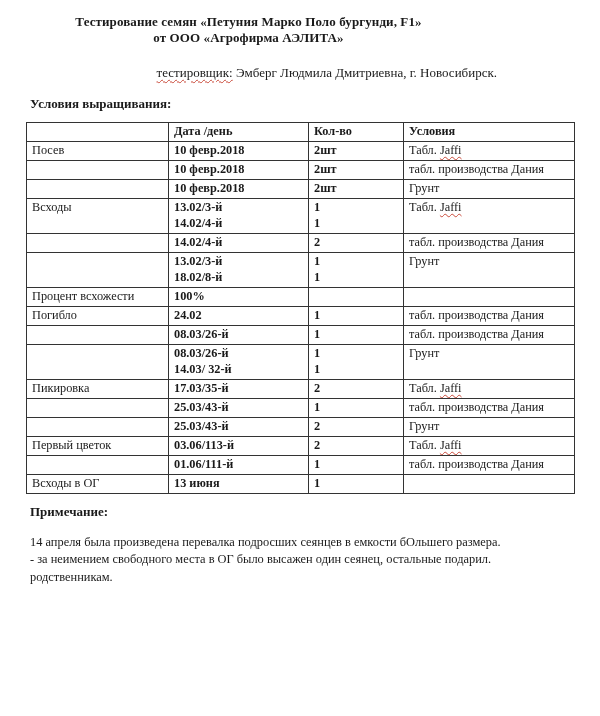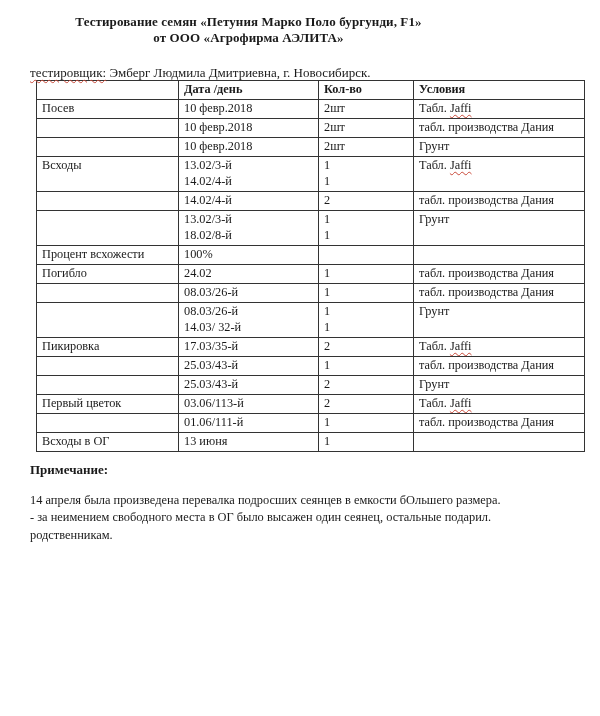--- a/index.html
+++ b/index.html
@@ -33,39 +33,40 @@
     font-weight: bold;
     font-size: 13.0px;
     letter-spacing: 0.1px;
   }
 
   
   .tester-line {
     margin: 18px 0 0 30px;
     font-size: 13px;
     line-height: 1.2;
+    text-align: right;
   }
   .spellmark {
     text-decoration: underline;
     text-decoration-style: wavy;
     text-decoration-color: #c94a3a;
     text-decoration-thickness: 1px;
     text-underline-offset: 2px;
   }
 
   
   .section-heading {
     margin: 16px 0 10px 30px;
     font-size: 13px;
     font-weight: bold;
   }
 
   
   .tbl-wrap {
-    margin-left: 36px;
+    margin-left: 26px;
     width: 548px;
   }
   table.grid {
     border-collapse: collapse;
     width: 548px;
     table-layout: fixed;
     font-size: 12.3px;
   }
   table.grid td, table.grid th {
     border: 1px solid #333;
@@ -82,21 +83,21 @@
   }
   .c-stage { width: 142px; }
   .c-date  { width: 140px; }
   .c-qty   { width: 95px; }
   .c-cond  { width: 171px; }
 
   td.stage-name { font-weight: bold; }
   .hdr-empty { }
 
   
-  .lines span { display: block; }
+  .lines span { display: block; font-weight: bold; }
 
   
   .notes-title {
     margin: 10px 7px 0 30px;
     font-size: 13px;
     font-weight: bold;
   }
   .notes-body {
     margin: 14px 0 0 30px;
     width: 540px;
@@ -113,20 +114,21 @@
   <div class="title-block">
     <div class="title-line">Тестирование семян «Петуния Марко Поло бургунди, F1»</div>
     <div class="title-line">от ООО «Агрофирма АЭЛИТА»</div>
   </div>
 
   <div class="tester-line">
     <span class="spellmark">тестировщик:</span>
     <span>Эмберг Людмила Дмитриевна, г. Новосибирск.</span>
   </div>
 
+  <div class="section-heading">Условия выращивания:</div>
 
   <div class="tbl-wrap">
     <table class="grid">
       <colgroup>
         <col class="c-stage">
           <col class="c-date">
           <col class="c-qty">
           <col class="c-cond">
       </colgroup>
       <thead>

